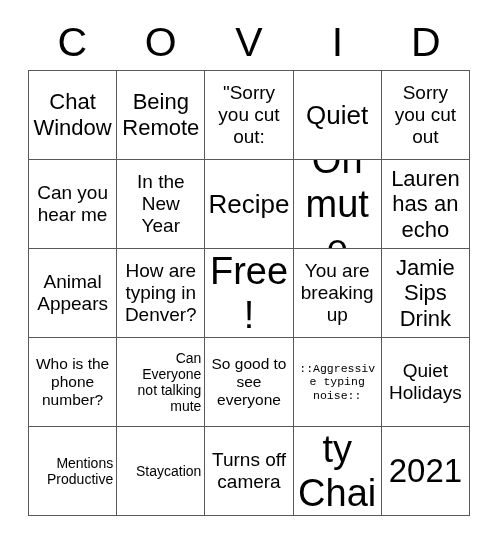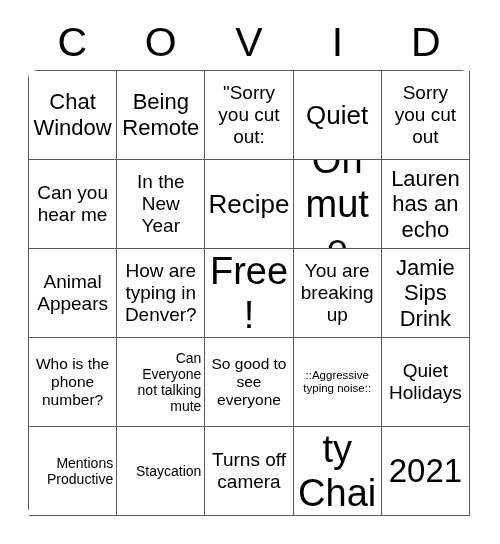--- a/index.html
+++ b/index.html
@@ -50,21 +50,20 @@
     top: 70px;
     width: 442px;
     height: 446px;
     display: grid;
     grid-template-columns: repeat(5, 1fr);
     grid-template-rows: repeat(5, 1fr);
     border-top: 1.5px solid #59595b;
     border-left: 1.5px solid #59595b;
     box-sizing: border-box;
     background: #ffffff;
-    border-radius: 9px;
   }
 
   .cell {
     border-right: 1.5px solid #59595b;
     border-bottom: 1.5px solid #59595b;
     box-sizing: border-box;
     background: #ffffff;
     display: flex;
     align-items: center;
     justify-content: center;
@@ -74,21 +73,21 @@
 
   .cell-text {
     text-align: center;
     line-height: 1.16;
     width: 100%;
     word-wrap: break-word;
     color: #000000;
   }
 
   
-  .sz-xs   { font-size: 11.5px; }
+  .sz-xs   { font-size: 11.5px; font-family: Liberation Mono, monospace; }
   .sz-s    { font-size: 14px; text-align: right; }
   .sz-sm   { font-size: 15.5px; }
   .sz-ml   { font-size: 19px; }
   .sz-l    { font-size: 22px; }
   .sz-xl   { font-size: 26px; }
   .sz-xxl  { font-size: 38px; }
   .sz-huge { font-size: 33px; }
 </style>
 </head>
 <body>

